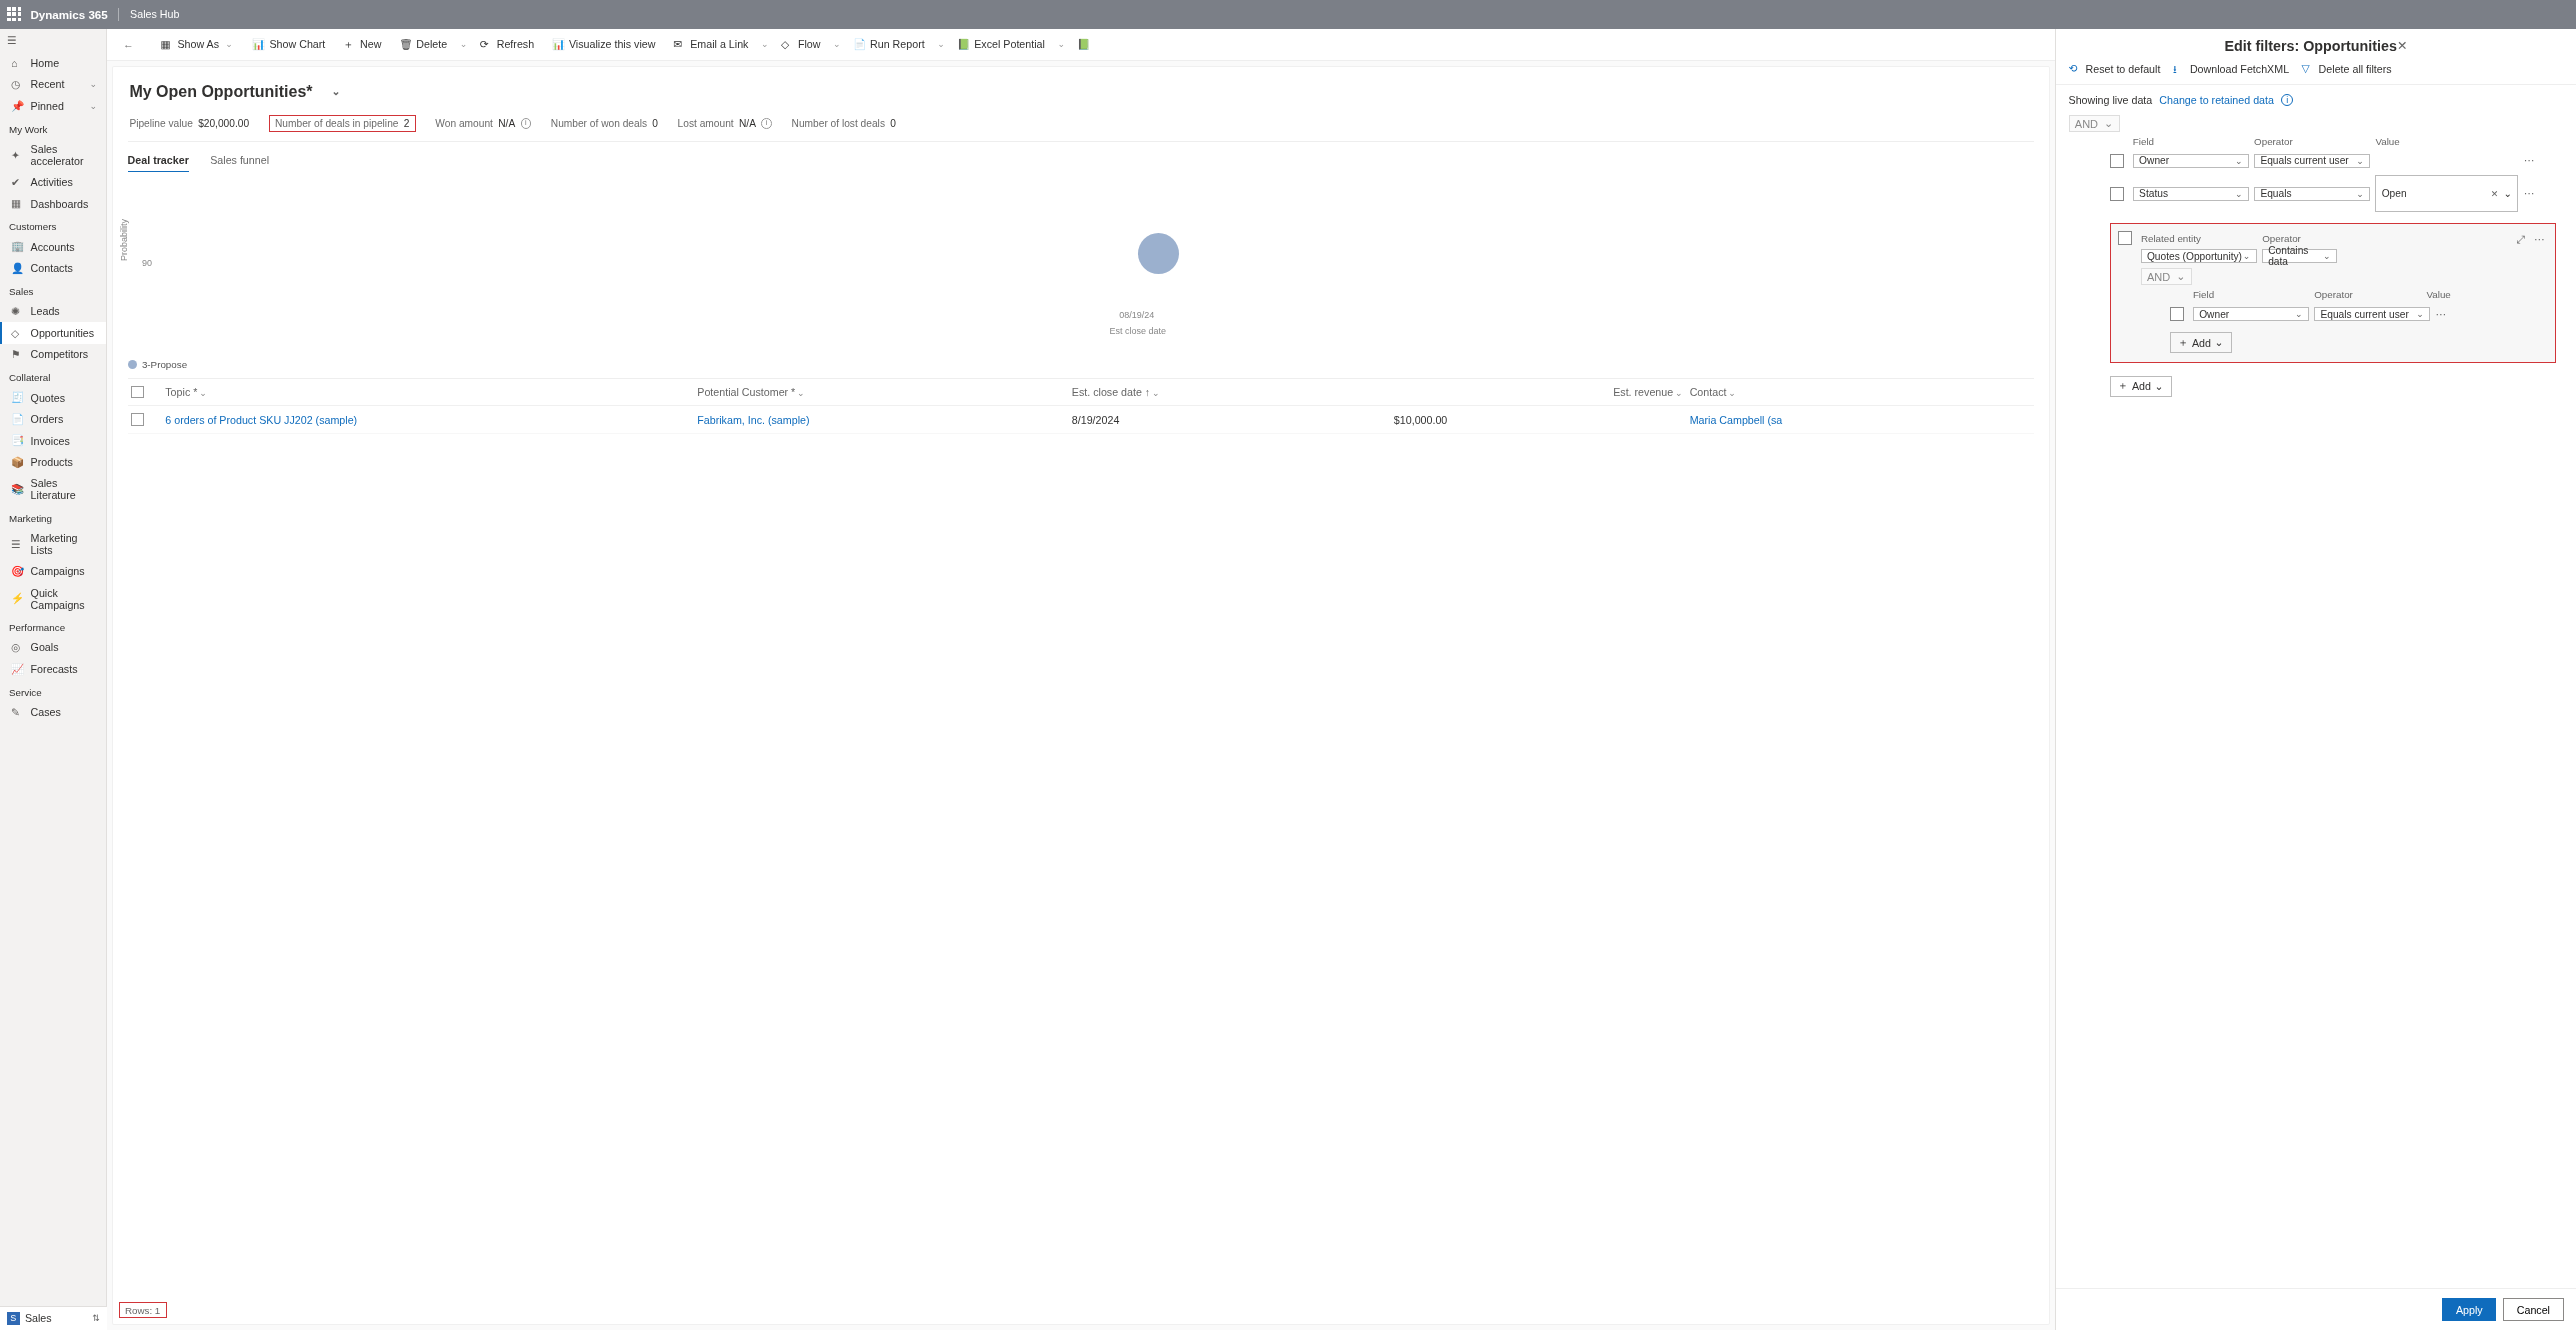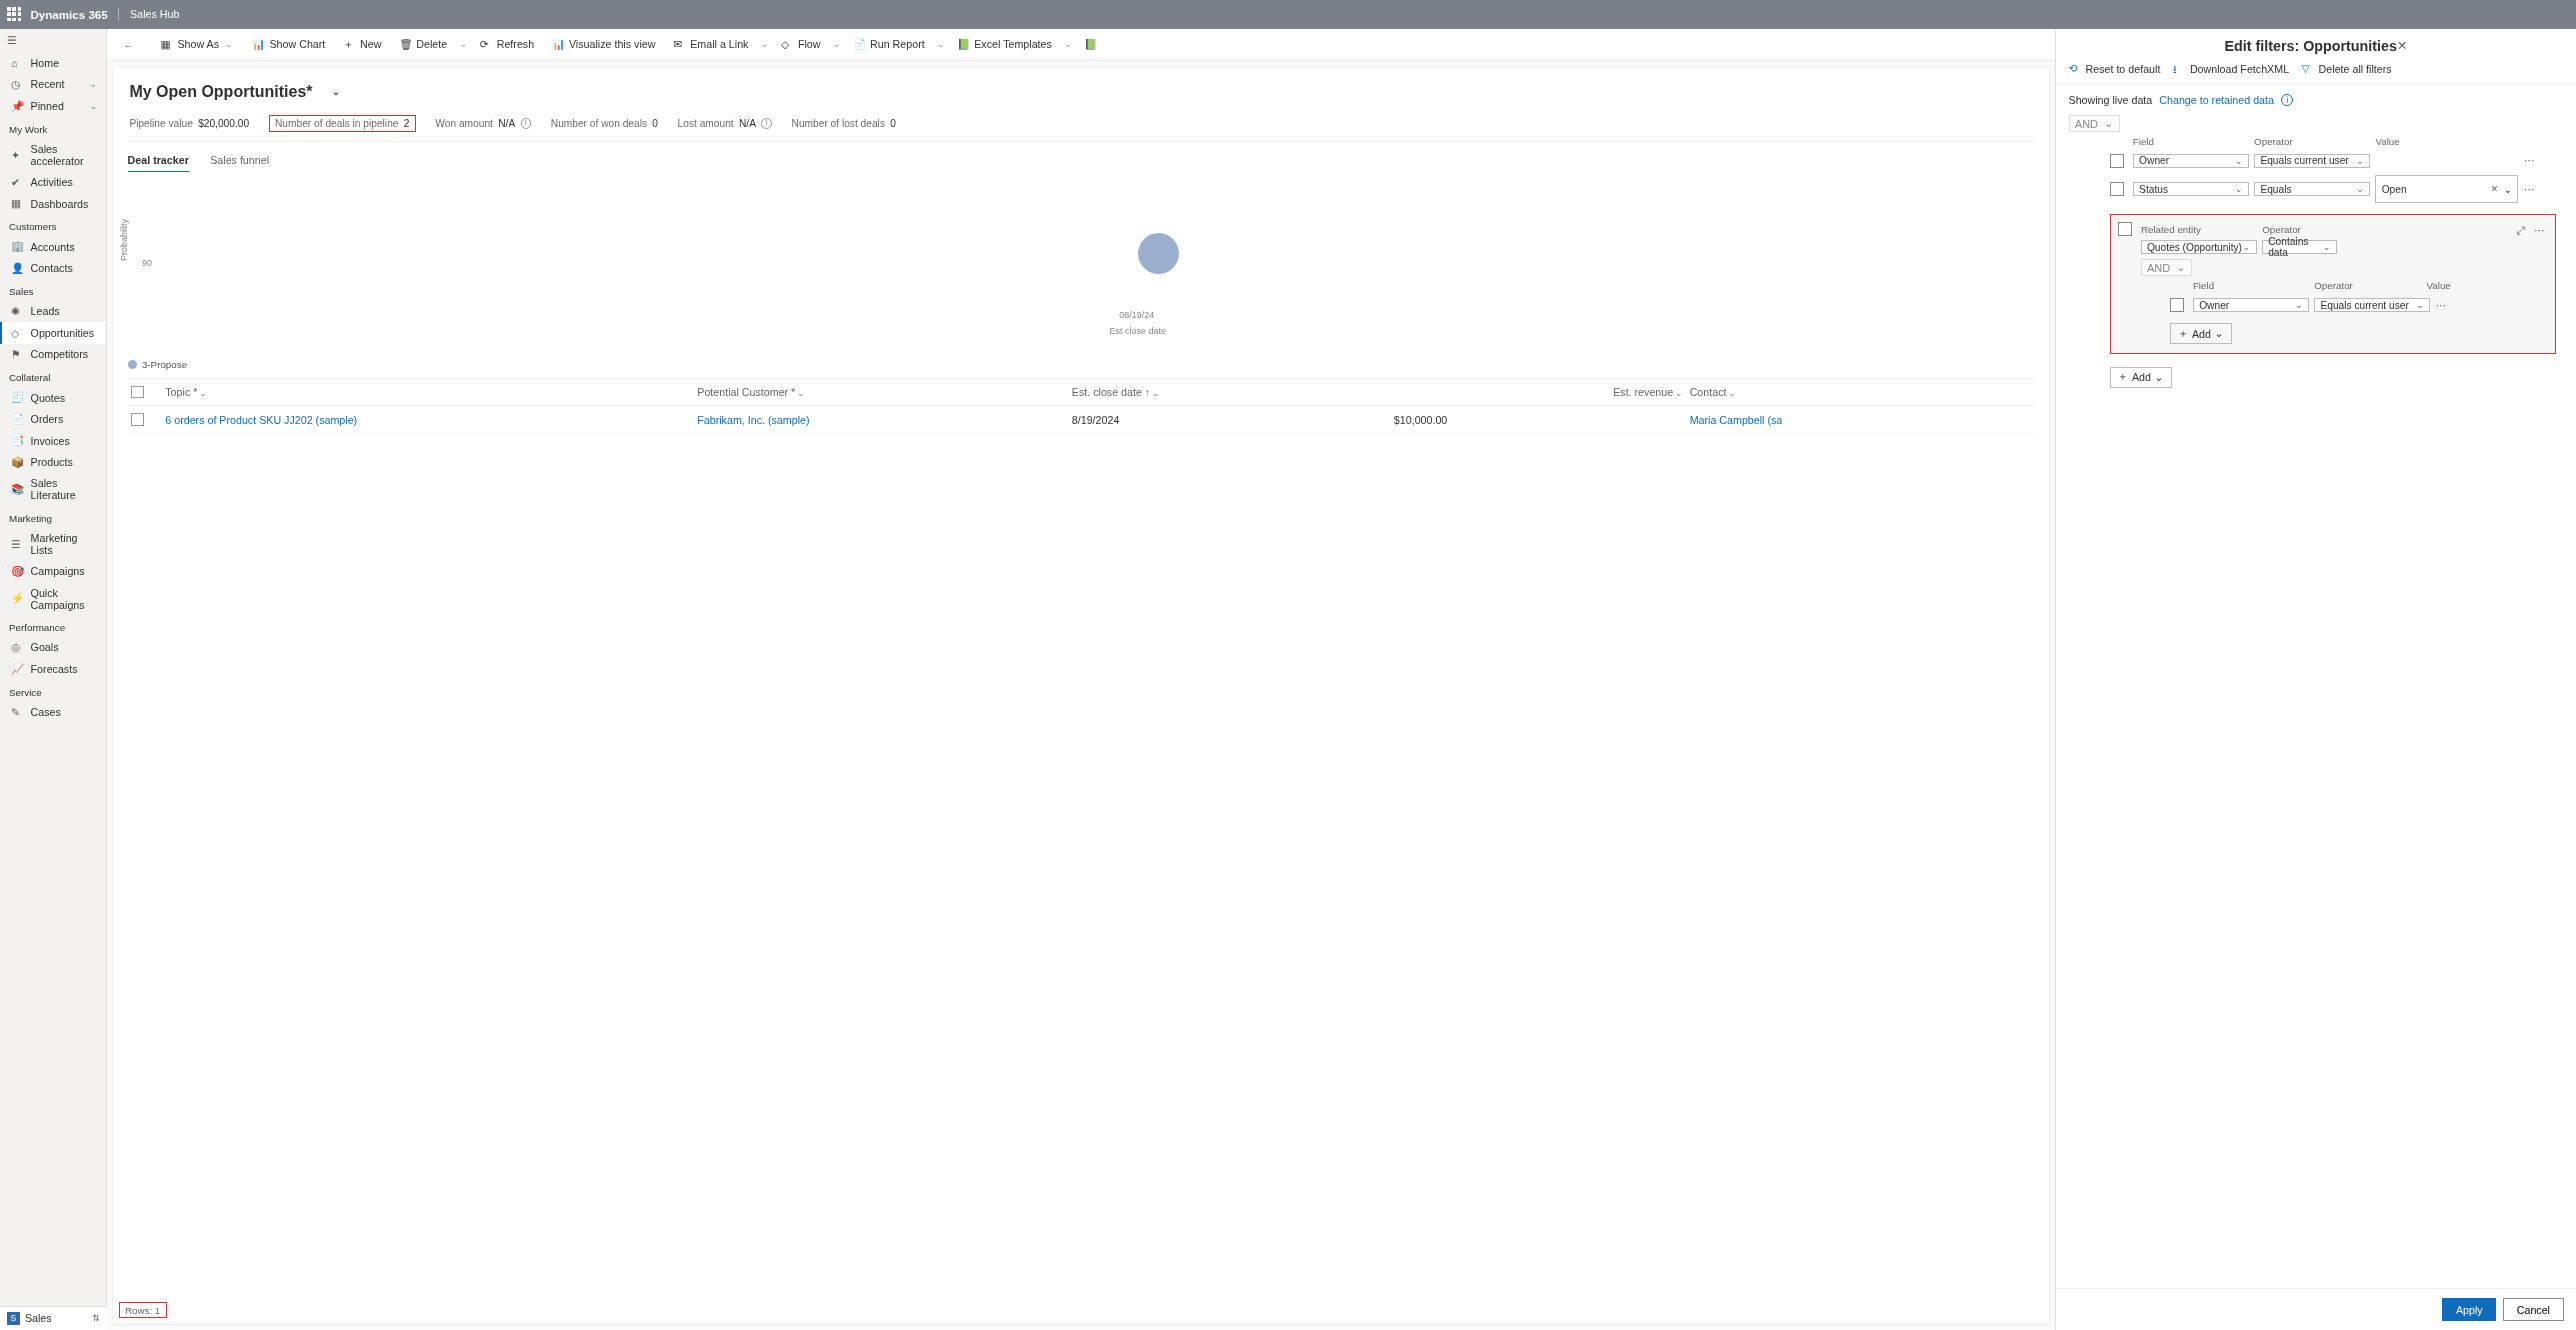--- a/index.html
+++ b/index.html
@@ -64,21 +64,21 @@
   .panel .p-tools .tb .ic{color:#0F6CBD;width:12.5px;height:12.5px;}
   .panel .p-note{padding:9px 12.5px 5.3px;display:flex;align-items:center;gap:7px;font-size:10.7px;}
   .panel .p-note .lnk{color:#0F6CBD;cursor:pointer;}
   .panel .p-note .info{width:12.5px;height:12.5px;border:0.9px solid #0F6CBD;border-radius:50%;color:#0F6CBD;font-size:9px;display:flex;align-items:center;justify-content:center;}
   .fb{padding:3.6px 12.5px 9px; flex:1; overflow:auto;}
   .group-chip{display:inline-flex;align-items:center;gap:6px;font-size:11px;color:#888;border:0.9px solid #ddd;padding:0.9px 5.3px;background:#fafafa;}
   .cond-heads{display:grid;grid-template-columns:25px 116px 116px 107px 18px;gap:5.3px;font-size:9.8px;color:#666;padding:3.6px 0 3.6px 34px;}
   .cond-row{display:grid;grid-template-columns:18px 116px 116px 143px 18px;gap:5.3px;align-items:center;padding:3.6px 0 3.6px 41px;}
   .sel-like{border:0.9px solid #bbb;height:14px;padding:0 5.3px;display:flex;align-items:center;justify-content:space-between;font-size:10.2px;background:#fff;}
   .sel-like .dd{color:#666;font-size:9px;}
-  .pill{border:0.9px solid #bbb;height:28px;display:flex;align-items:center;gap:5.3px;padding:0 5.3px;font-size:10.2px;}
+  .pill{border:0.9px solid #bbb;height:37px;display:flex;align-items:center;gap:5.3px;padding:0 5.3px;font-size:10.2px;}
   .pill .x{color:#666;font-size:9px;margin-left:auto;}
   .dots{cursor:pointer;color:#666;}
   .chk{width:14.3px;height:14.3px;border:0.9px solid #888;background:#fff;}
   .rel-block{border:1.8px solid #d13438;padding:7.1px 7.1px 9px;margin:7.1px 7.1px 0 41px;background:#f7f7f7;position:relative;}
   .rel-block .hrow{display:grid;grid-template-columns:18px 116px 75px 1fr;gap:5.3px;align-items:center;font-size:9.8px;color:#666;}
   .rel-block .selrow{display:grid;grid-template-columns:116px 75px;gap:5.3px;margin:3.6px 0 5.3px 23px;}
   .rel-block .cond-heads{padding-left:45px;grid-template-columns:25px 116px 107px 71px 18px;}
   .rel-block .cond-row{padding-left:52px;grid-template-columns:18px 116px 116px 18px;}
   .rel-block .mini-collapse{position:absolute;right:10.7px;top:9px;display:flex;gap:9px;color:#666;}
   .add-chip{display:inline-flex;align-items:center;gap:3.6px;border:0.9px solid #bbb;padding:2.7px 7.1px;font-size:10.7px;margin:7.1px 0 0 52px;cursor:pointer;}
@@ -261,21 +261,21 @@
           <span>Flow</span>
         </div>
       <span class="sep-chev">⌄</span>
       <div class="cbtn">
           <span class="ic">📄</span>
           <span>Run Report</span>
         </div>
       <span class="sep-chev">⌄</span>
       <div class="cbtn">
           <span class="ic">📗</span>
-          <span>Excel Templates</span>
+          <span>Excel Potential</span>
         </div>
       <span class="sep-chev">⌄</span>
       <div class="cbtn">
           <span class="ic">📗</span>
         </div>
     </div>
 
     <div class="content">
       <div class="view-title">
         <span>My Open Opportunities*</span>

